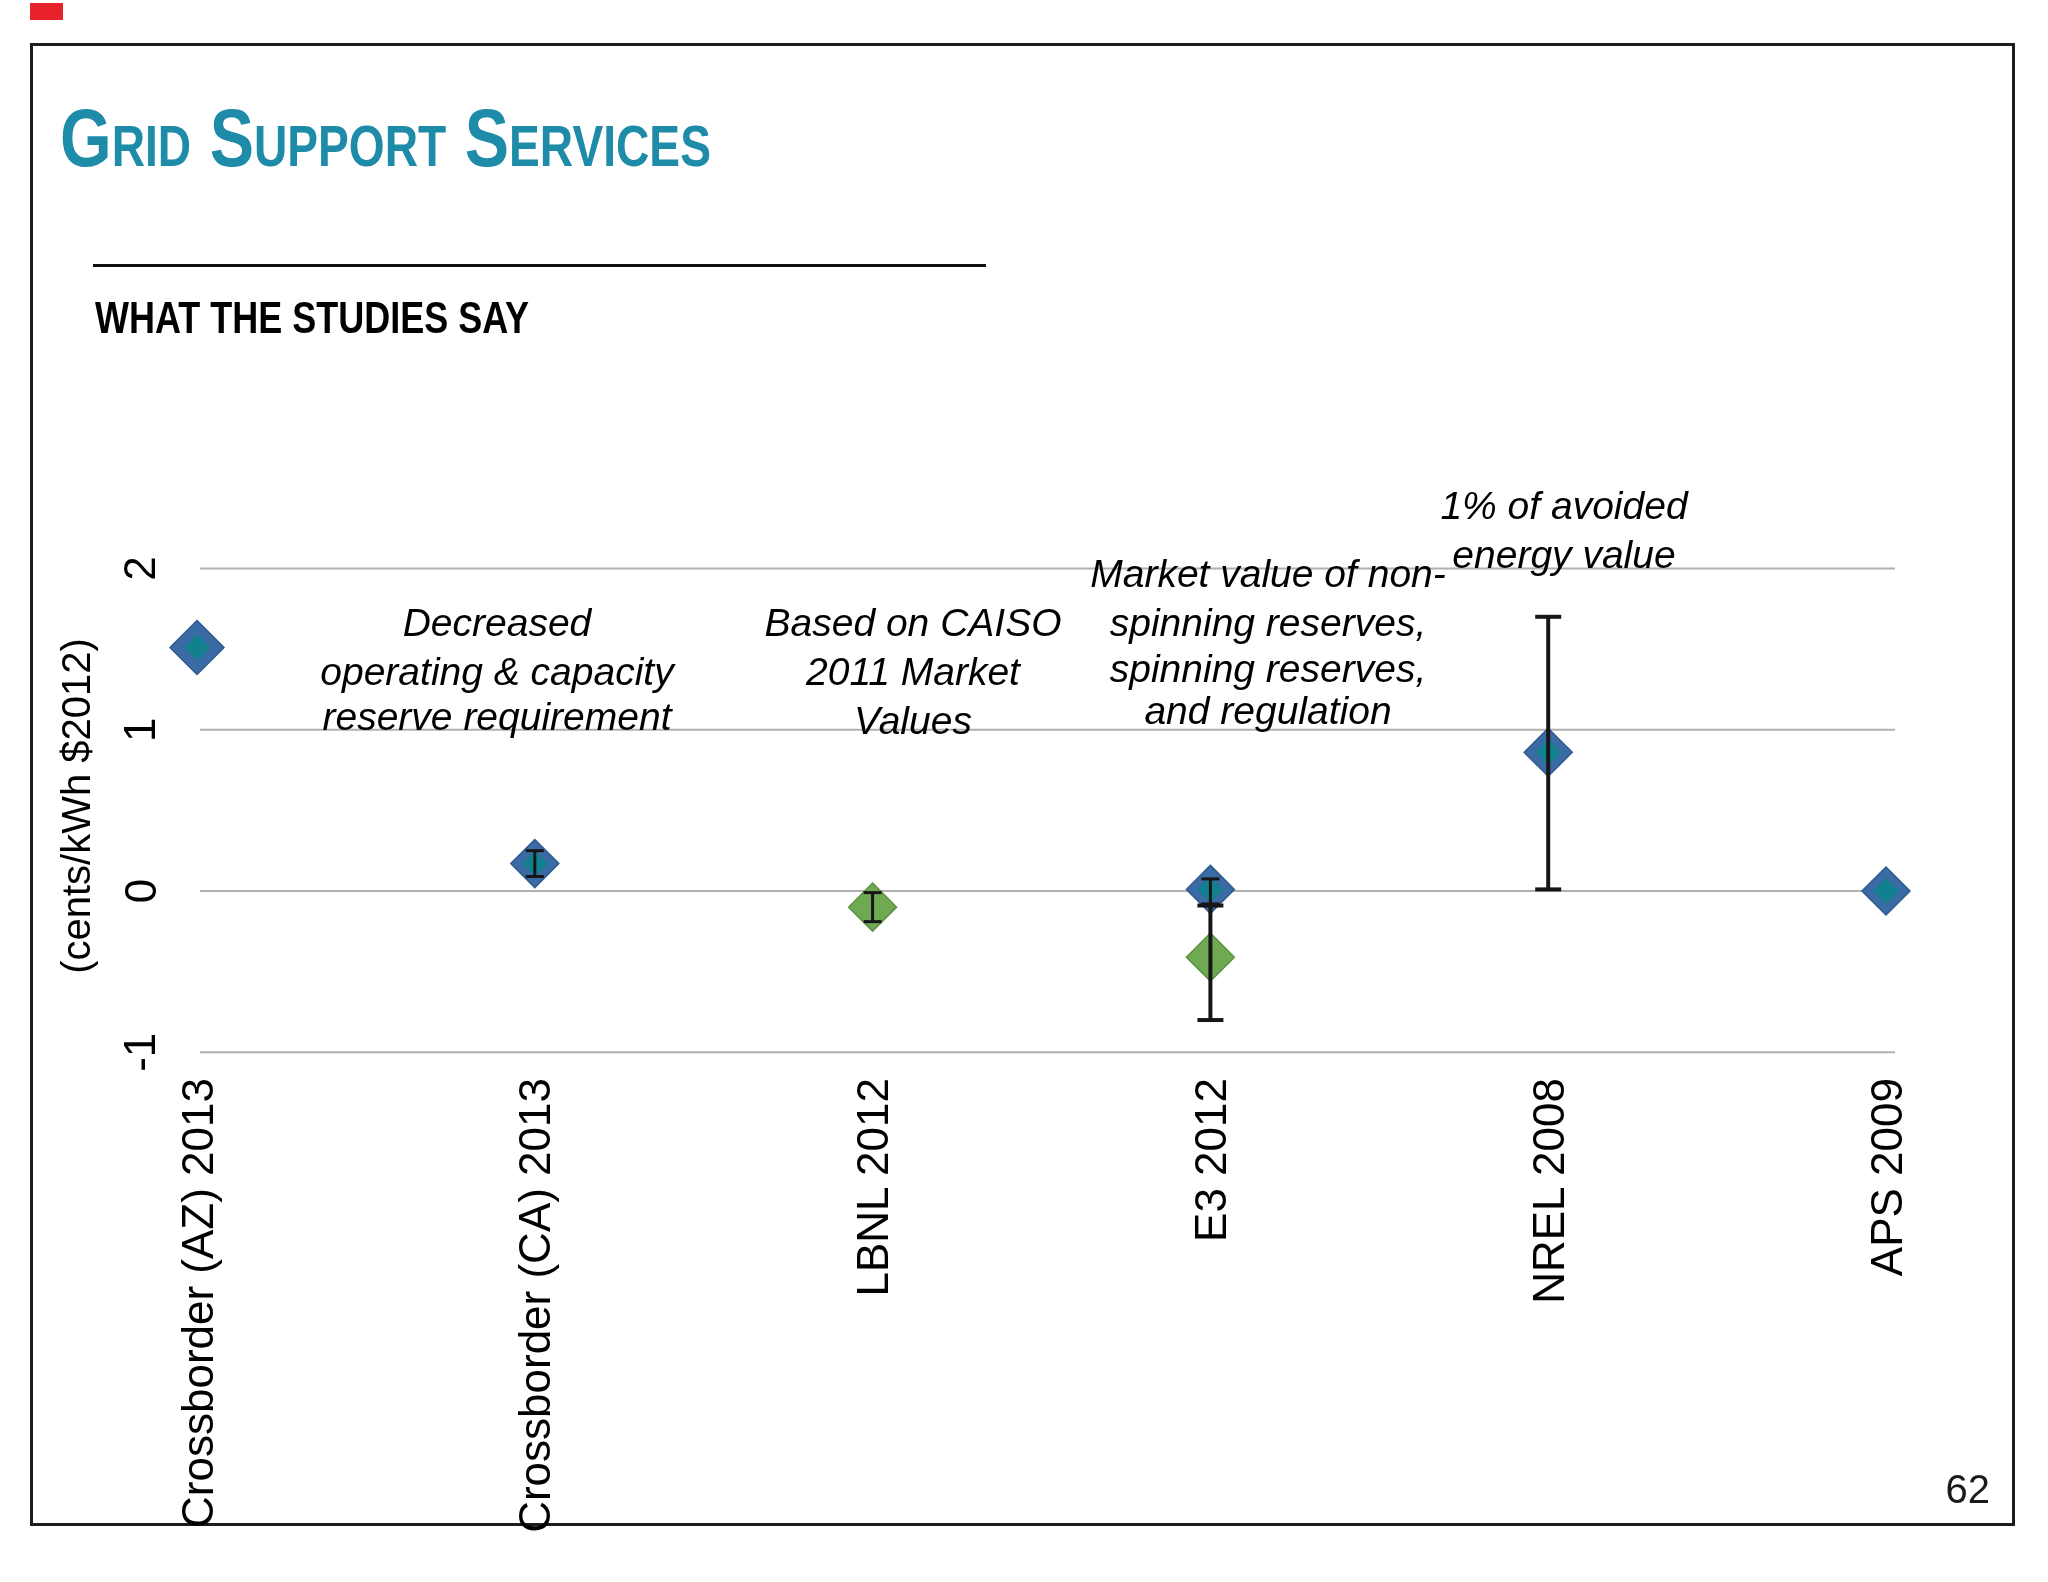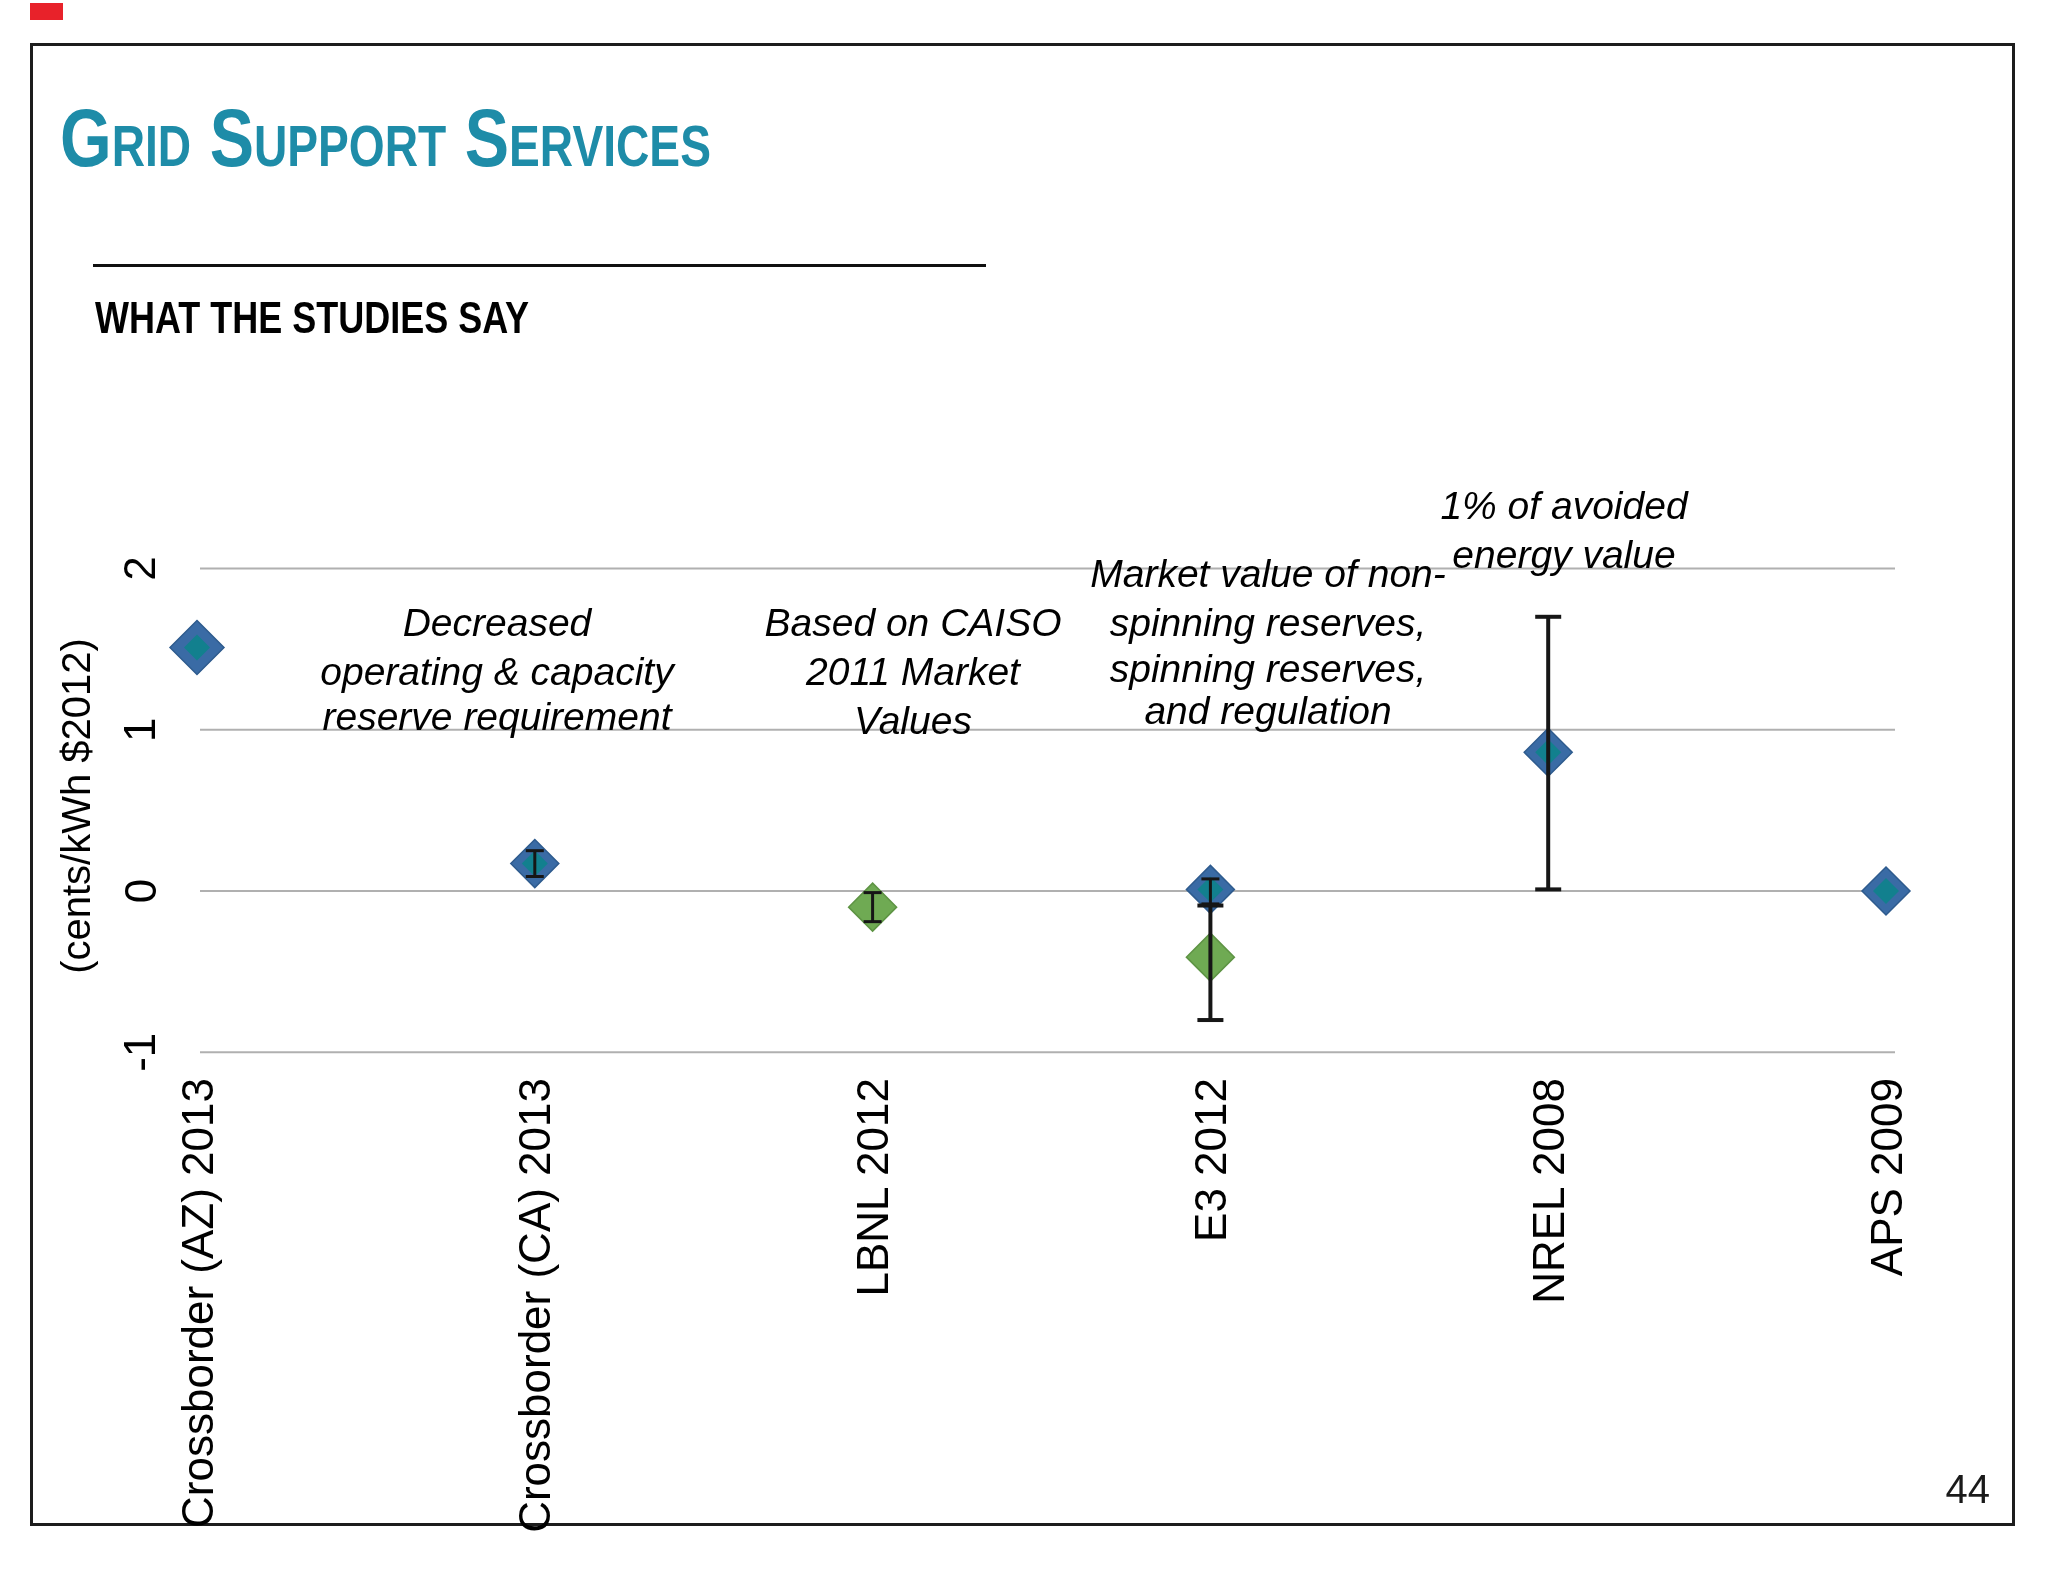--- a/index.html
+++ b/index.html
@@ -77,14 +77,14 @@
       <polygon points="872.6,883.13 896.6,907.13 872.6,931.13 848.6,907.13" fill="#6FAA53" stroke="#5E9444" stroke-width="1.5"></polygon>
       <line x1="872.6" x2="872.6" y1="892.613" y2="921.647" stroke="#161616" stroke-width="3"></line>
       <line x1="863.6" x2="881.6" y1="892.613" y2="892.613" stroke="#161616" stroke-width="3"></line>
       <line x1="863.6" x2="881.6" y1="921.647" y2="921.647" stroke="#161616" stroke-width="3"></line>
       <polygon points="1210.4,933.133 1234.4,957.133 1210.4,981.133 1186.4,957.133" fill="#6FAA53" stroke="#5E9444" stroke-width="1.5"></polygon>
       <line x1="1210.4" x2="1210.4" y1="905.517" y2="1020.04" stroke="#161616" stroke-width="4"></line>
       <line x1="1197.4" x2="1223.4" y1="905.517" y2="905.517" stroke="#161616" stroke-width="4"></line>
       <line x1="1197.4" x2="1223.4" y1="1020.04" y2="1020.04" stroke="#161616" stroke-width="4"></line>
     </svg>
 
-  <div class="page-number">44</div>
+  <div class="page-number">62</div>
 </div>
 
 </body></html>

